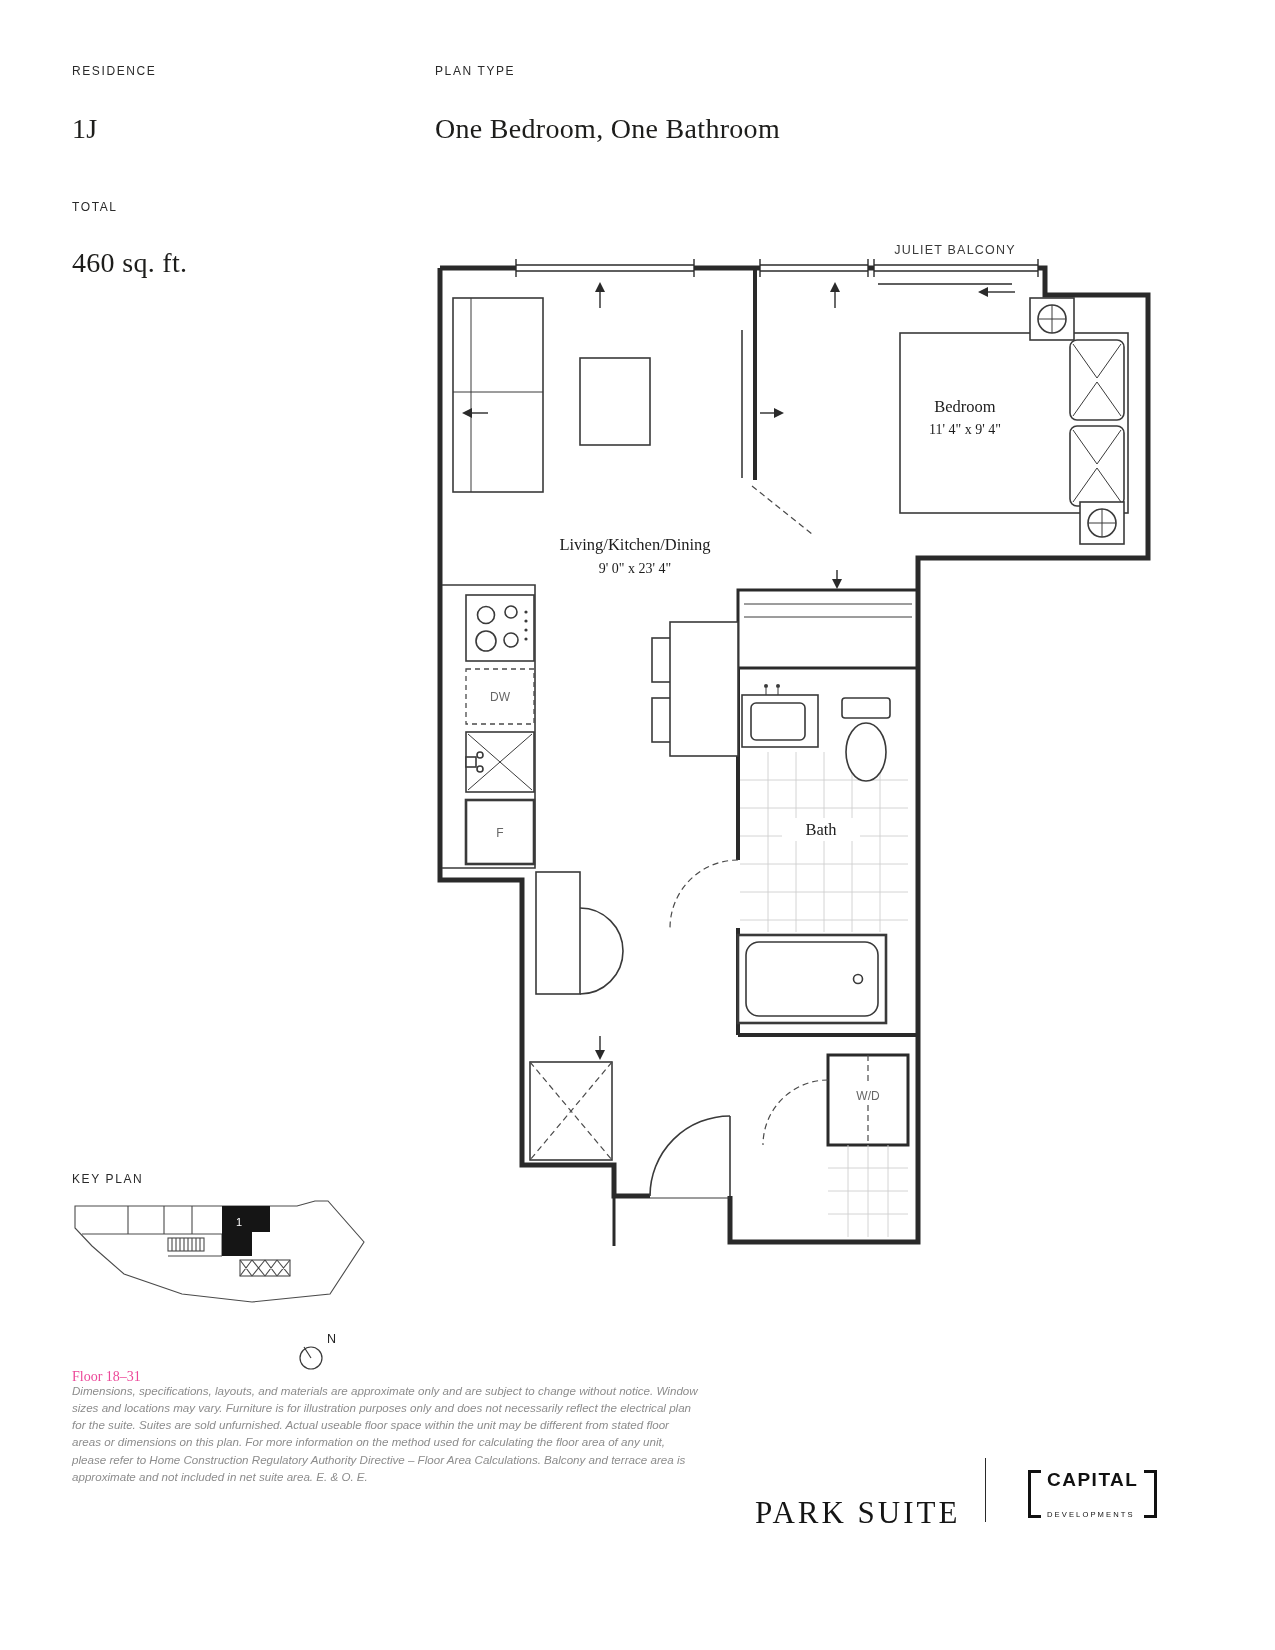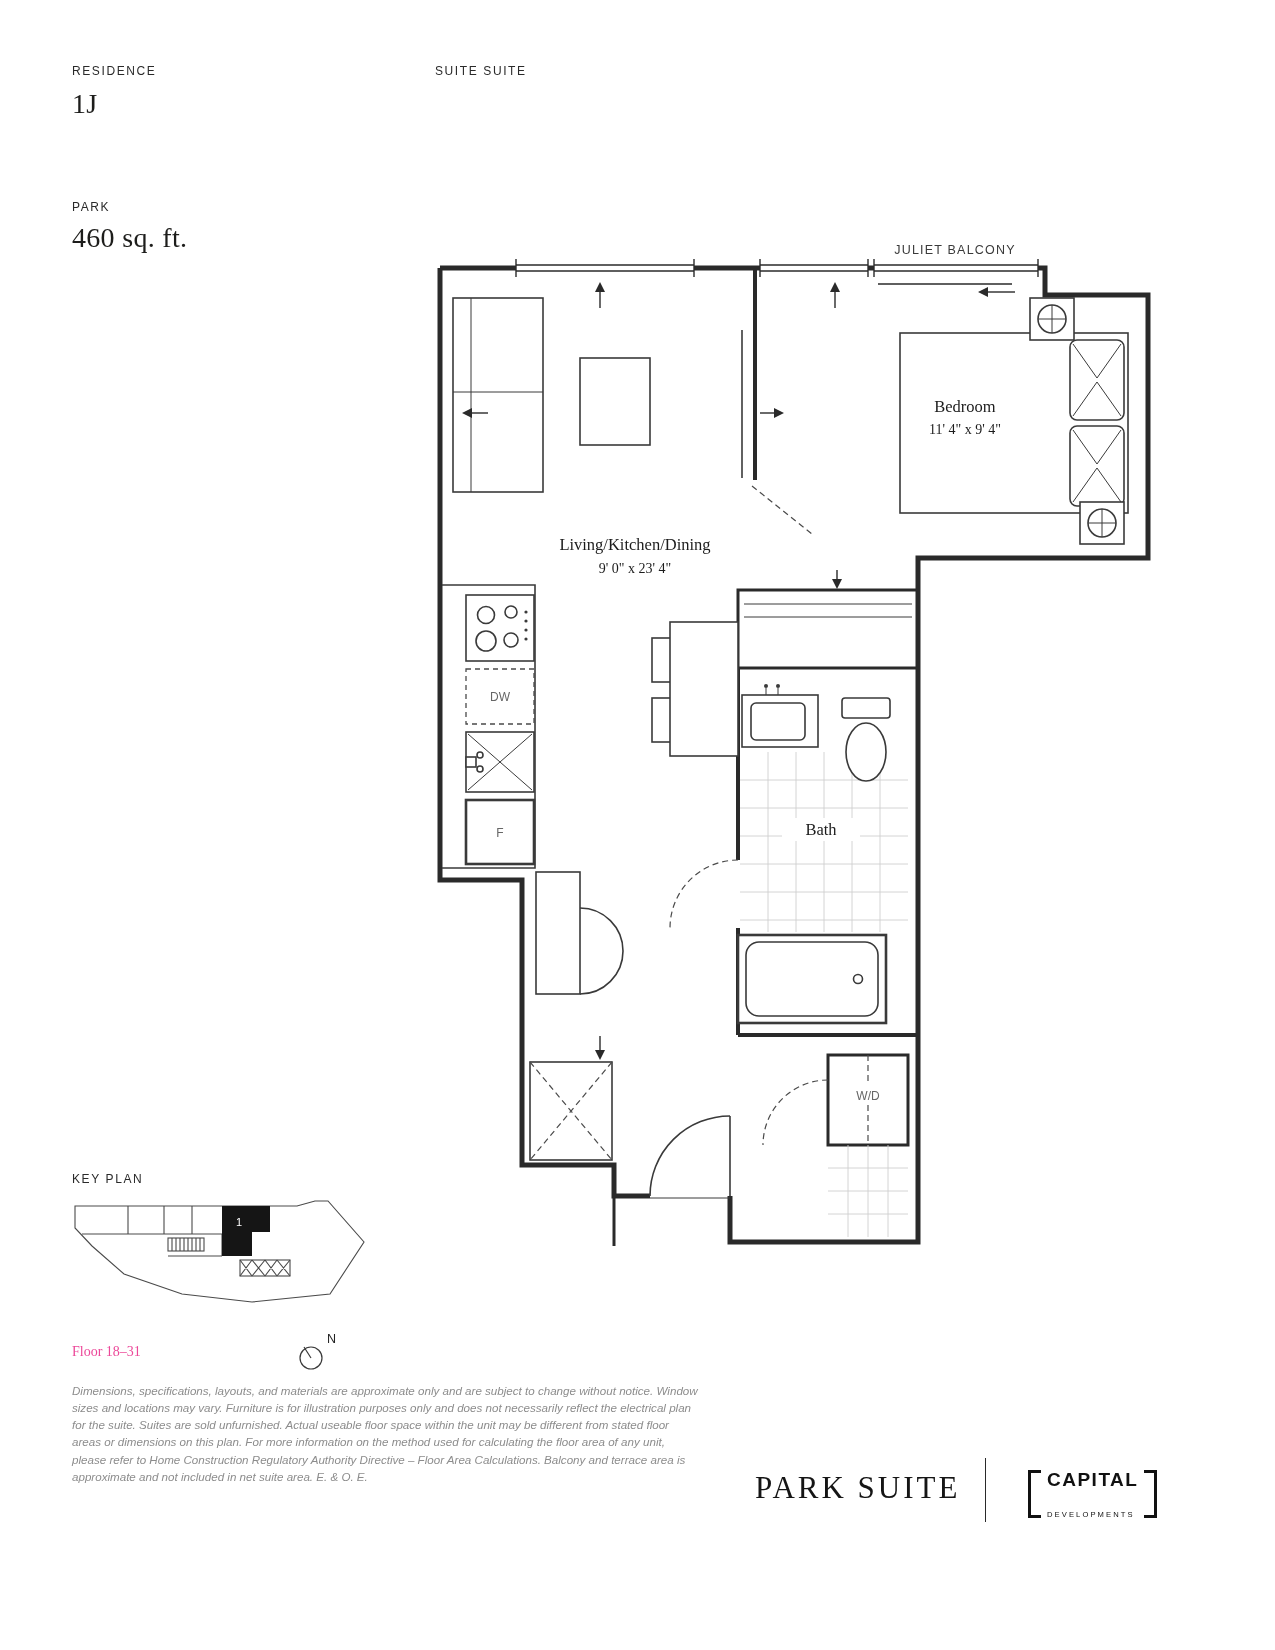--- a/index.html
+++ b/index.html
@@ -1,21 +1,21 @@
 <!DOCTYPE html>
 <html><head>
 <meta charset="utf-8">
 <title>Residence 1J Floor Plan</title>
 <style>
   html,body{margin:0;padding:0;background:#fff;}
   body{font-family:"Liberation Sans",sans-serif;color:#1d1d1b;}
   .page{position:relative;width:1275px;height:1650px;background:#fff;overflow:hidden;}
   .abs{position:absolute;}
   .caps-label{font-size:12px;letter-spacing:1.6px;font-weight:500;color:#2a2a2a;}
-  .serif{font-family:"Liberation Serif","DejaVu Serif",serif;}
+  .serif{font-family:"Liberation Serif","DejaVu Serif",serif;margin-top:25px;}
   .big-value{font-size:28px;color:#1d1d1b;letter-spacing:.3px;}
   .floor-label{font-size:14px;color:#ec4899;text-align:right;}
   .disclaimer{width:628px;font-size:11.6px;line-height:1.48;color:#8c8c8c;font-style:italic;}
   .brand{font-size:31px;letter-spacing:3px;color:#151515;}
   .v-divider{width:1px;height:64px;background:#2a2a2a;}
   .cap-logo{display:flex;align-items:stretch;height:48px;}
   .cap-bracket{width:10px;border:3px solid #111;}
   .cap-bracket.left{border-right:none;}
   .cap-bracket.right{border-left:none;}
   .cap-text{display:flex;flex-direction:column;justify-content:center;padding:2px 6px;}
@@ -46,23 +46,24 @@
   text.compass-n{font-family:"Liberation Sans",sans-serif;font-size:12.5px;fill:#222;}
 </style>
 </head>
 <body>
 
 <div class="page">
 
   <div class="abs caps-label" style="left:72px;top:64px;">RESIDENCE</div>
   <div class="abs serif big-value" style="left:72px;top:88px;">1J</div>
 
-  <div class="abs caps-label" style="left:435px;top:64px;">SUITE SUITE</div>
-
-  <div class="abs caps-label" style="left:72px;top:200px;">PARK</div>
+  <div class="abs caps-label" style="left:435px;top:64px;">PLAN TYPE</div>
+  <div class="abs serif big-value" style="left:435px;top:88px;">One Bedroom, One Bathroom</div>
+
+  <div class="abs caps-label" style="left:72px;top:200px;">TOTAL</div>
   <div class="abs serif big-value" style="left:72px;top:222px;">460 sq. ft.</div>
 
   <svg class="abs" style="left:430px;top:240px;" width="730" height="1010" viewBox="0 0 730 1010" xmlns="http://www.w3.org/2000/svg">
 
     <text class="fp-caps" x="525" y="14" text-anchor="middle">JULIET BALCONY</text>
 
     <g>
       <path class="wall-outer" d="M10 28 H615 V55 H718 V318 H488 V1002 H300 V956"></path>
       <path class="wall-outer" d="M220 956 H184 V925 H92 V640 H10 V28"></path>
       <line class="thin-wall" x1="184" y1="956" x2="184" y2="1006"></line>

